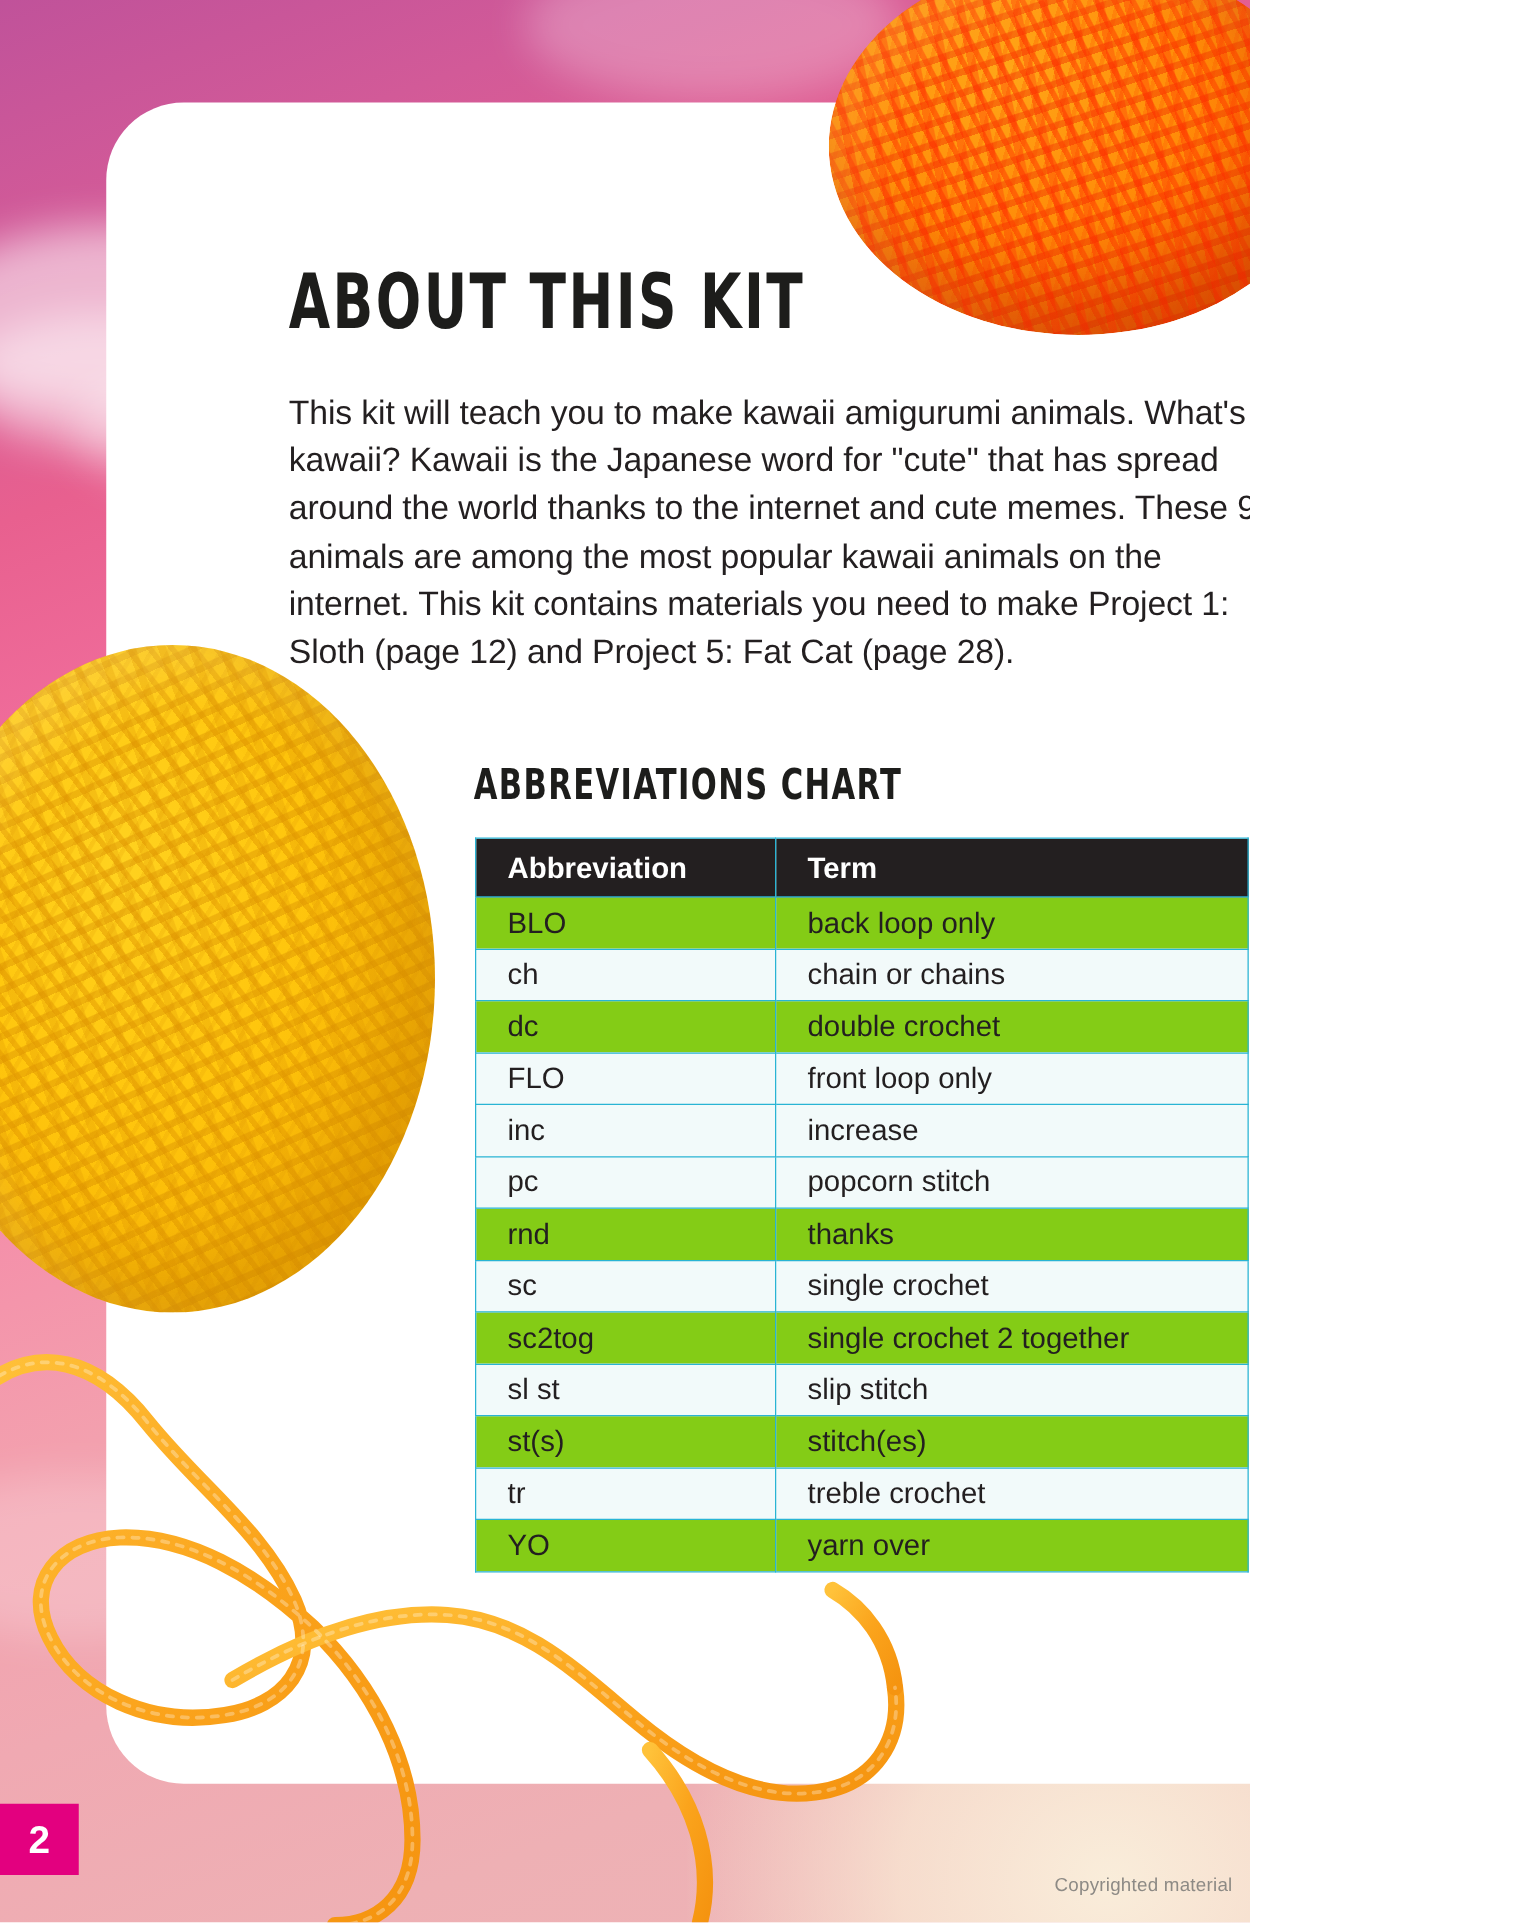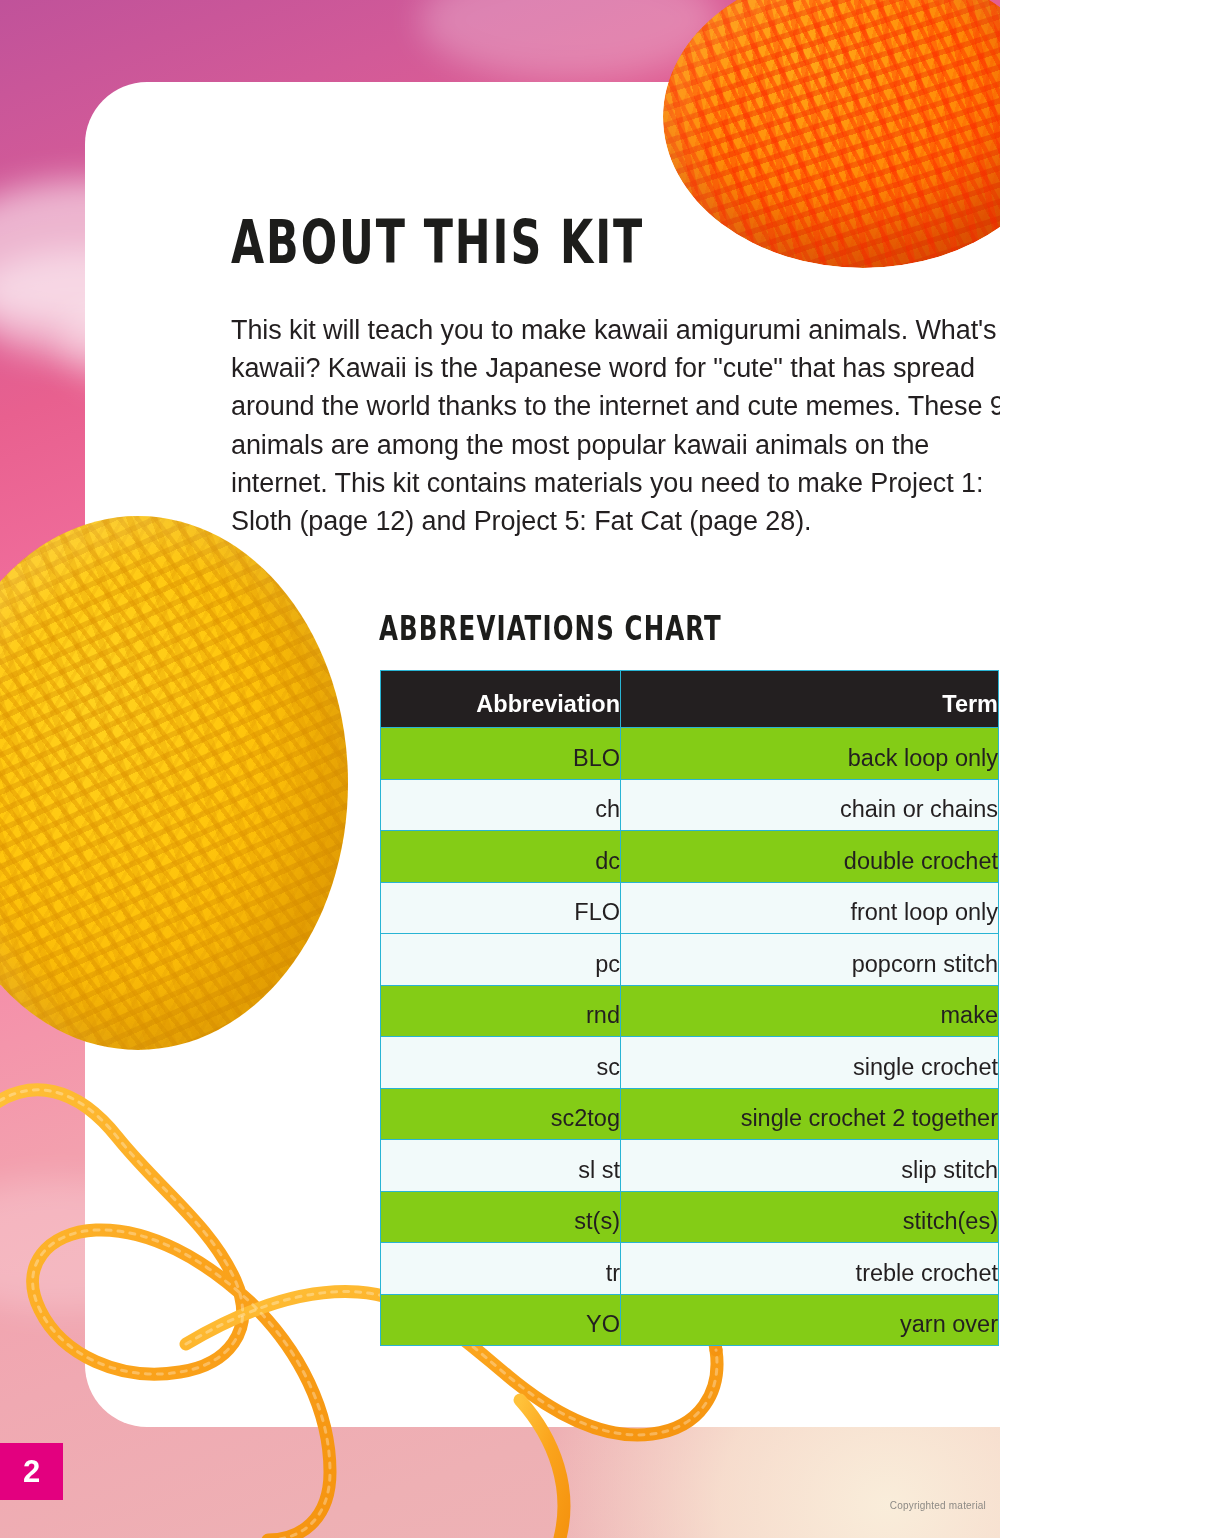--- a/index.html
+++ b/index.html
@@ -85,41 +85,41 @@
     transform:scaleX(.8);transform-origin:left center;white-space:nowrap;
   }
 
   
   .abbrev-table{
     position:absolute;left:380px;top:670px;width:618px;
     border-collapse:collapse;table-layout:fixed;
   }
   .abbrev-table th,.abbrev-table td{
     border:1.6px solid #29b4d4;
-    padding:10px 0 0 25px;height:40.5px;vertical-align:middle;
-    font-size:23.5px;color:#231f20;text-align:right;
+    padding:0 0 0 25px;height:40.5px;vertical-align:middle;
+    font-size:23.5px;color:#231f20;text-align:left;
   }
   .abbrev-table th{
     background:#231f20;color:#ffffff;font-weight:bold;
     height:46px;font-size:23.5px;border-color:#29b4d4;
   }
   .abbrev-table col.c-abbr{width:240px;}
   .abbrev-table col.c-term{width:378px;}
   tr.row-a td{background:#84cc16;}
   tr.row-b td{background:#f2fafa;}
 
   
   .page-badge{
     position:absolute;left:0;top:1443px;width:63px;height:57px;background:#e3007f;
     color:#ffffff;font-weight:bold;font-size:31px;
     display:flex;align-items:center;justify-content:center;
   }
   .copyright{
     position:absolute;right:14px;top:1500px;
-    font-size:10px;color:#8d8a85;letter-spacing:.2px;
+    font-size:15px;color:#8d8a85;letter-spacing:.2px;
   }
 </style>
 </head>
 <body>
 
 <div id="page">
 
   <div class="bg-base"></div>
   <div class="bg-cream"></div>
   <div class="cloud c1"></div>
@@ -190,26 +190,30 @@
         </tr>
         <tr class="row-a">
           <td>dc</td>
           <td>double crochet</td>
         </tr>
         <tr class="row-b">
           <td>FLO</td>
           <td>front loop only</td>
         </tr>
         <tr class="row-b">
+          <td>inc</td>
+          <td>increase</td>
+        </tr>
+        <tr class="row-b">
           <td>pc</td>
           <td>popcorn stitch</td>
         </tr>
         <tr class="row-a">
           <td>rnd</td>
-          <td>make</td>
+          <td>thanks</td>
         </tr>
         <tr class="row-b">
           <td>sc</td>
           <td>single crochet</td>
         </tr>
         <tr class="row-a">
           <td>sc2tog</td>
           <td>single crochet 2 together</td>
         </tr>
         <tr class="row-b">

